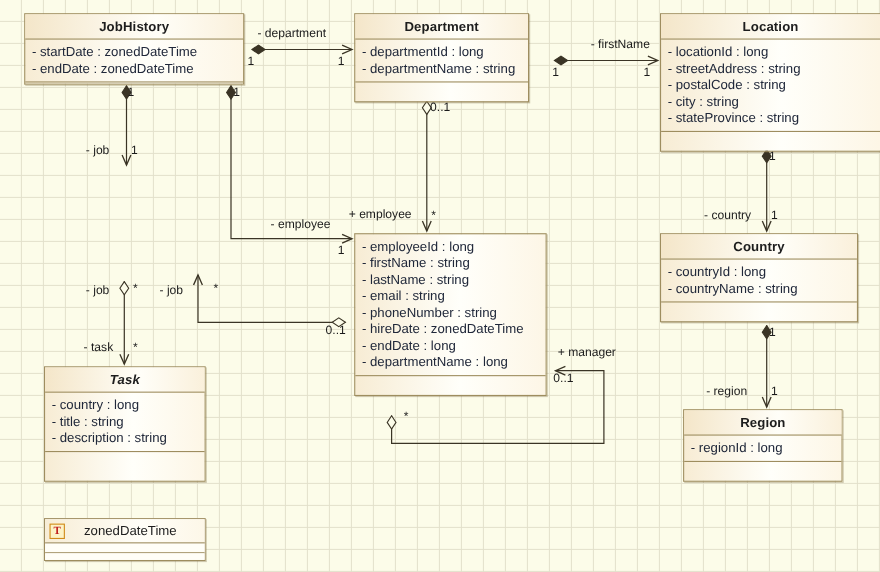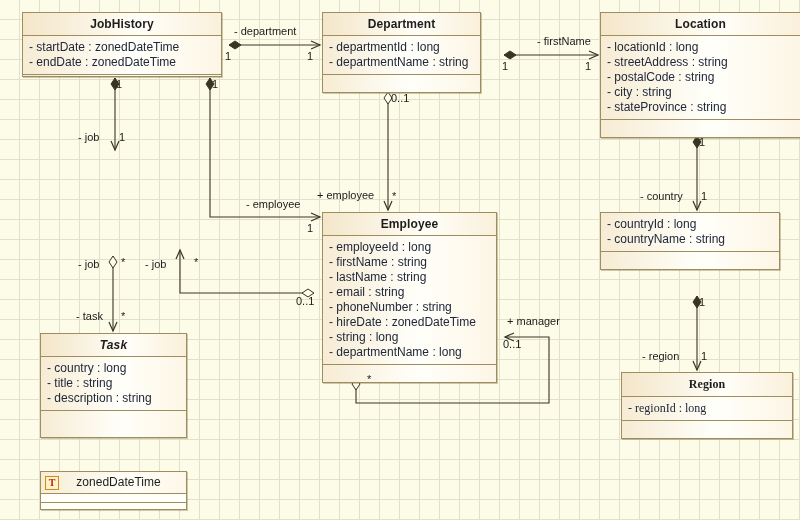--- a/index.html
+++ b/index.html
@@ -185,53 +185,53 @@
       <div>- streetAddress : string</div>
       <div>- postalCode : string</div>
       <div>- city : string</div>
       <div>- stateProvince : string</div>
     </div>
     <div class="ops"></div>
   </div>
 
 
   <div class="umlclass" style="left:322px; top:212px; width:175px;">
-    <div class="title">Employee</div>
     <div class="attrs">
       <div>- employeeId : long</div>
       <div>- firstName : string</div>
       <div>- lastName : string</div>
       <div>- email : string</div>
       <div>- phoneNumber : string</div>
       <div>- hireDate : zonedDateTime</div>
-      <div>- string : long</div>
+      <div>- endDate : long</div>
       <div>- departmentName : long</div>
     </div>
     <div class="ops"></div>
   </div>
 
   <div class="umlclass" style="left:600px; top:212px; width:180px;">
+    <div class="title">Country</div>
     <div class="attrs">
       <div>- countryId : long</div>
       <div>- countryName : string</div>
     </div>
     <div class="ops"></div>
   </div>
 
   <div class="umlclass abstract" style="left:40px; top:333px; width:147px;">
     <div class="title">Task</div>
     <div class="attrs">
       <div>- country : long</div>
       <div>- title : string</div>
       <div>- description : string</div>
     </div>
     <div class="ops" style="height:26px;"></div>
   </div>
 
-  <div class="umlclass" style="left:621px; top:372px; width:172px;font-family:Liberation Serif, serif;">
+  <div class="umlclass" style="left:621px; top:372px; width:145px;">
     <div class="title">Region</div>
     <div class="attrs">
       <div>- regionId : long</div>
     </div>
     <div class="ops"></div>
   </div>
 
   <div class="umldatatype" style="left:40px; top:471px; width:147px;">
     <div class="dt-head">
       <span class="t-icon">T</span>

